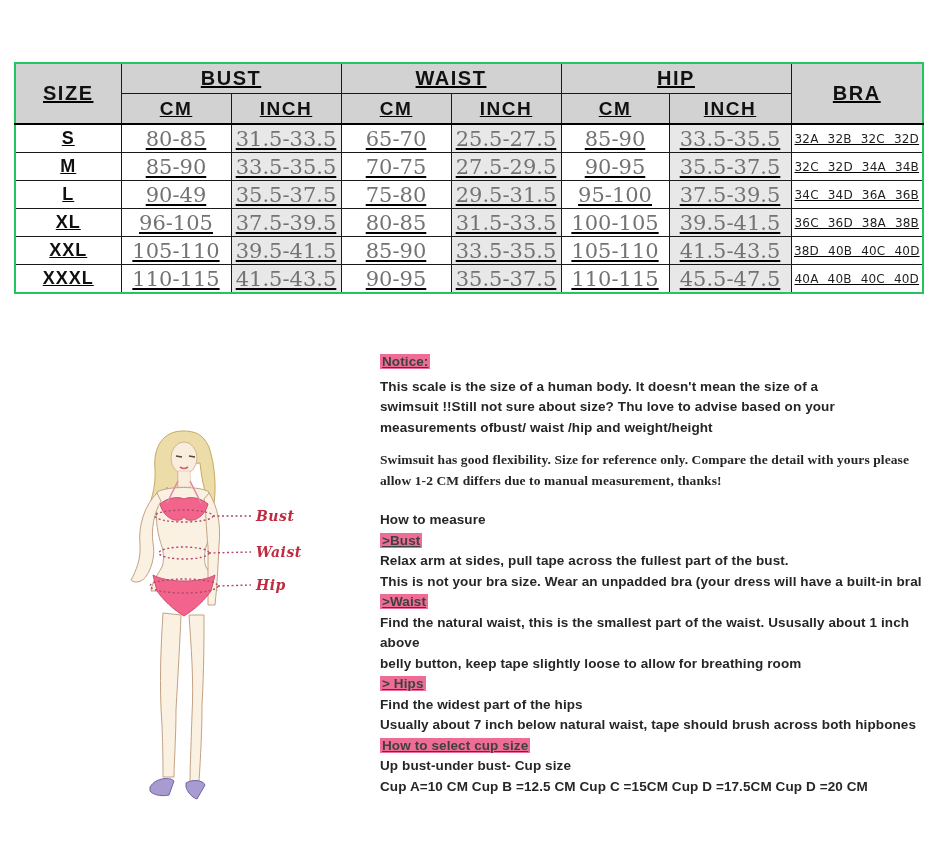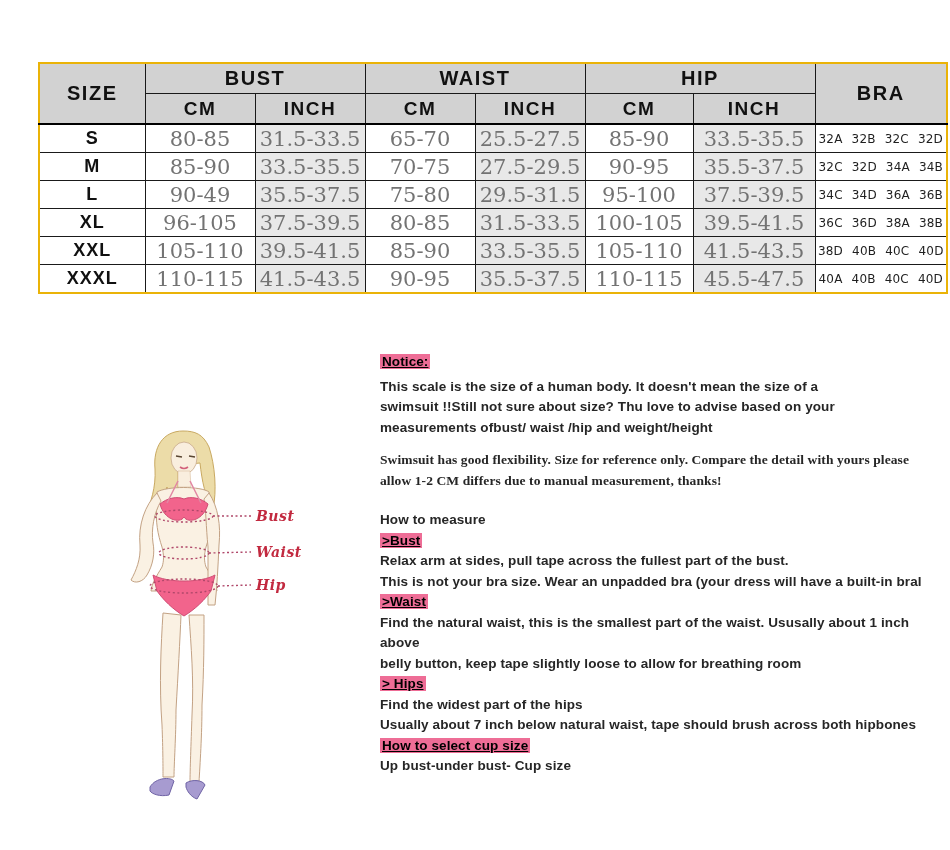--- a/index.html
+++ b/index.html
@@ -3,23 +3,24 @@
 <meta charset="utf-8">
 <style>
   html,body { margin:0; padding:0; background:#ffffff; }
   .canvas {
     position:relative; width:950px; height:850px; background:#ffffff;
     font-family:"Liberation Sans", sans-serif; overflow:hidden;
   }
 
   
   table.size-chart {
-    position:absolute; left:38px; top:62px; width:908px;
+    position:absolute; left:14px; top:62px; width:908px;
     border-collapse:collapse; table-layout:fixed;
-    border:2px solid #eab308;
+    border:2px solid #22c55e;
+    text-decoration:underline;
   }
   table.size-chart th, table.size-chart td {
     border:1px solid #1a1a1a; text-align:center; vertical-align:middle; padding:0;
     overflow:hidden; white-space:nowrap;
   }
   table.size-chart thead th {
     background:#d2d2d2; color:#111;
     font-family:"Liberation Sans", sans-serif;
     font-weight:600; font-size:20px; letter-spacing:1.5px; height:29px;
   }
@@ -47,21 +48,21 @@
   }
 
   
   .notes {
     position:absolute; left:380px; top:352px; width:548px;
     font-family:"Liberation Sans", sans-serif; font-weight:700;
     font-size:13.5px; color:#262626; letter-spacing:0.1px;
   }
   .notes .lines div { line-height:20.5px; }
   .hl {
-    display:inline-block; background:#ee6d96; color:#000000;
+    display:inline-block; background:#ee6d96; color:#404040;
     text-decoration:underline; padding:0 2px; line-height:15px;
   }
   .h-row { margin:0; line-height:20.5px; }
   .notice-head { margin-bottom:4px; }
   .para-flex { margin-top:12px;font-family:Liberation Serif, serif; }
   .para-flex div { line-height:22px; }
   .how-to { margin-top:19px; line-height:20.5px; }
   .cup-gap { }
 </style>
 </head>
@@ -230,16 +231,17 @@
 
     <div class="h-row"><span class="hl">&gt; Hips</span></div>
     <div class="lines">
         <div>Find the widest part of the hips</div>
         <div>Usually about 7 inch below natural waist, tape should brush across both hipbones</div>
       </div>
 
     <div class="h-row cup-gap"><span class="hl">How to select cup size</span></div>
     <div class="lines">
         <div>Up bust-under bust- Cup size</div>
+        <div>Cup A=10 CM Cup B =12.5 CM Cup C =15CM Cup D =17.5CM Cup D =20 CM</div>
       </div>
   </div>
 
 </div>
 
 </body></html>

